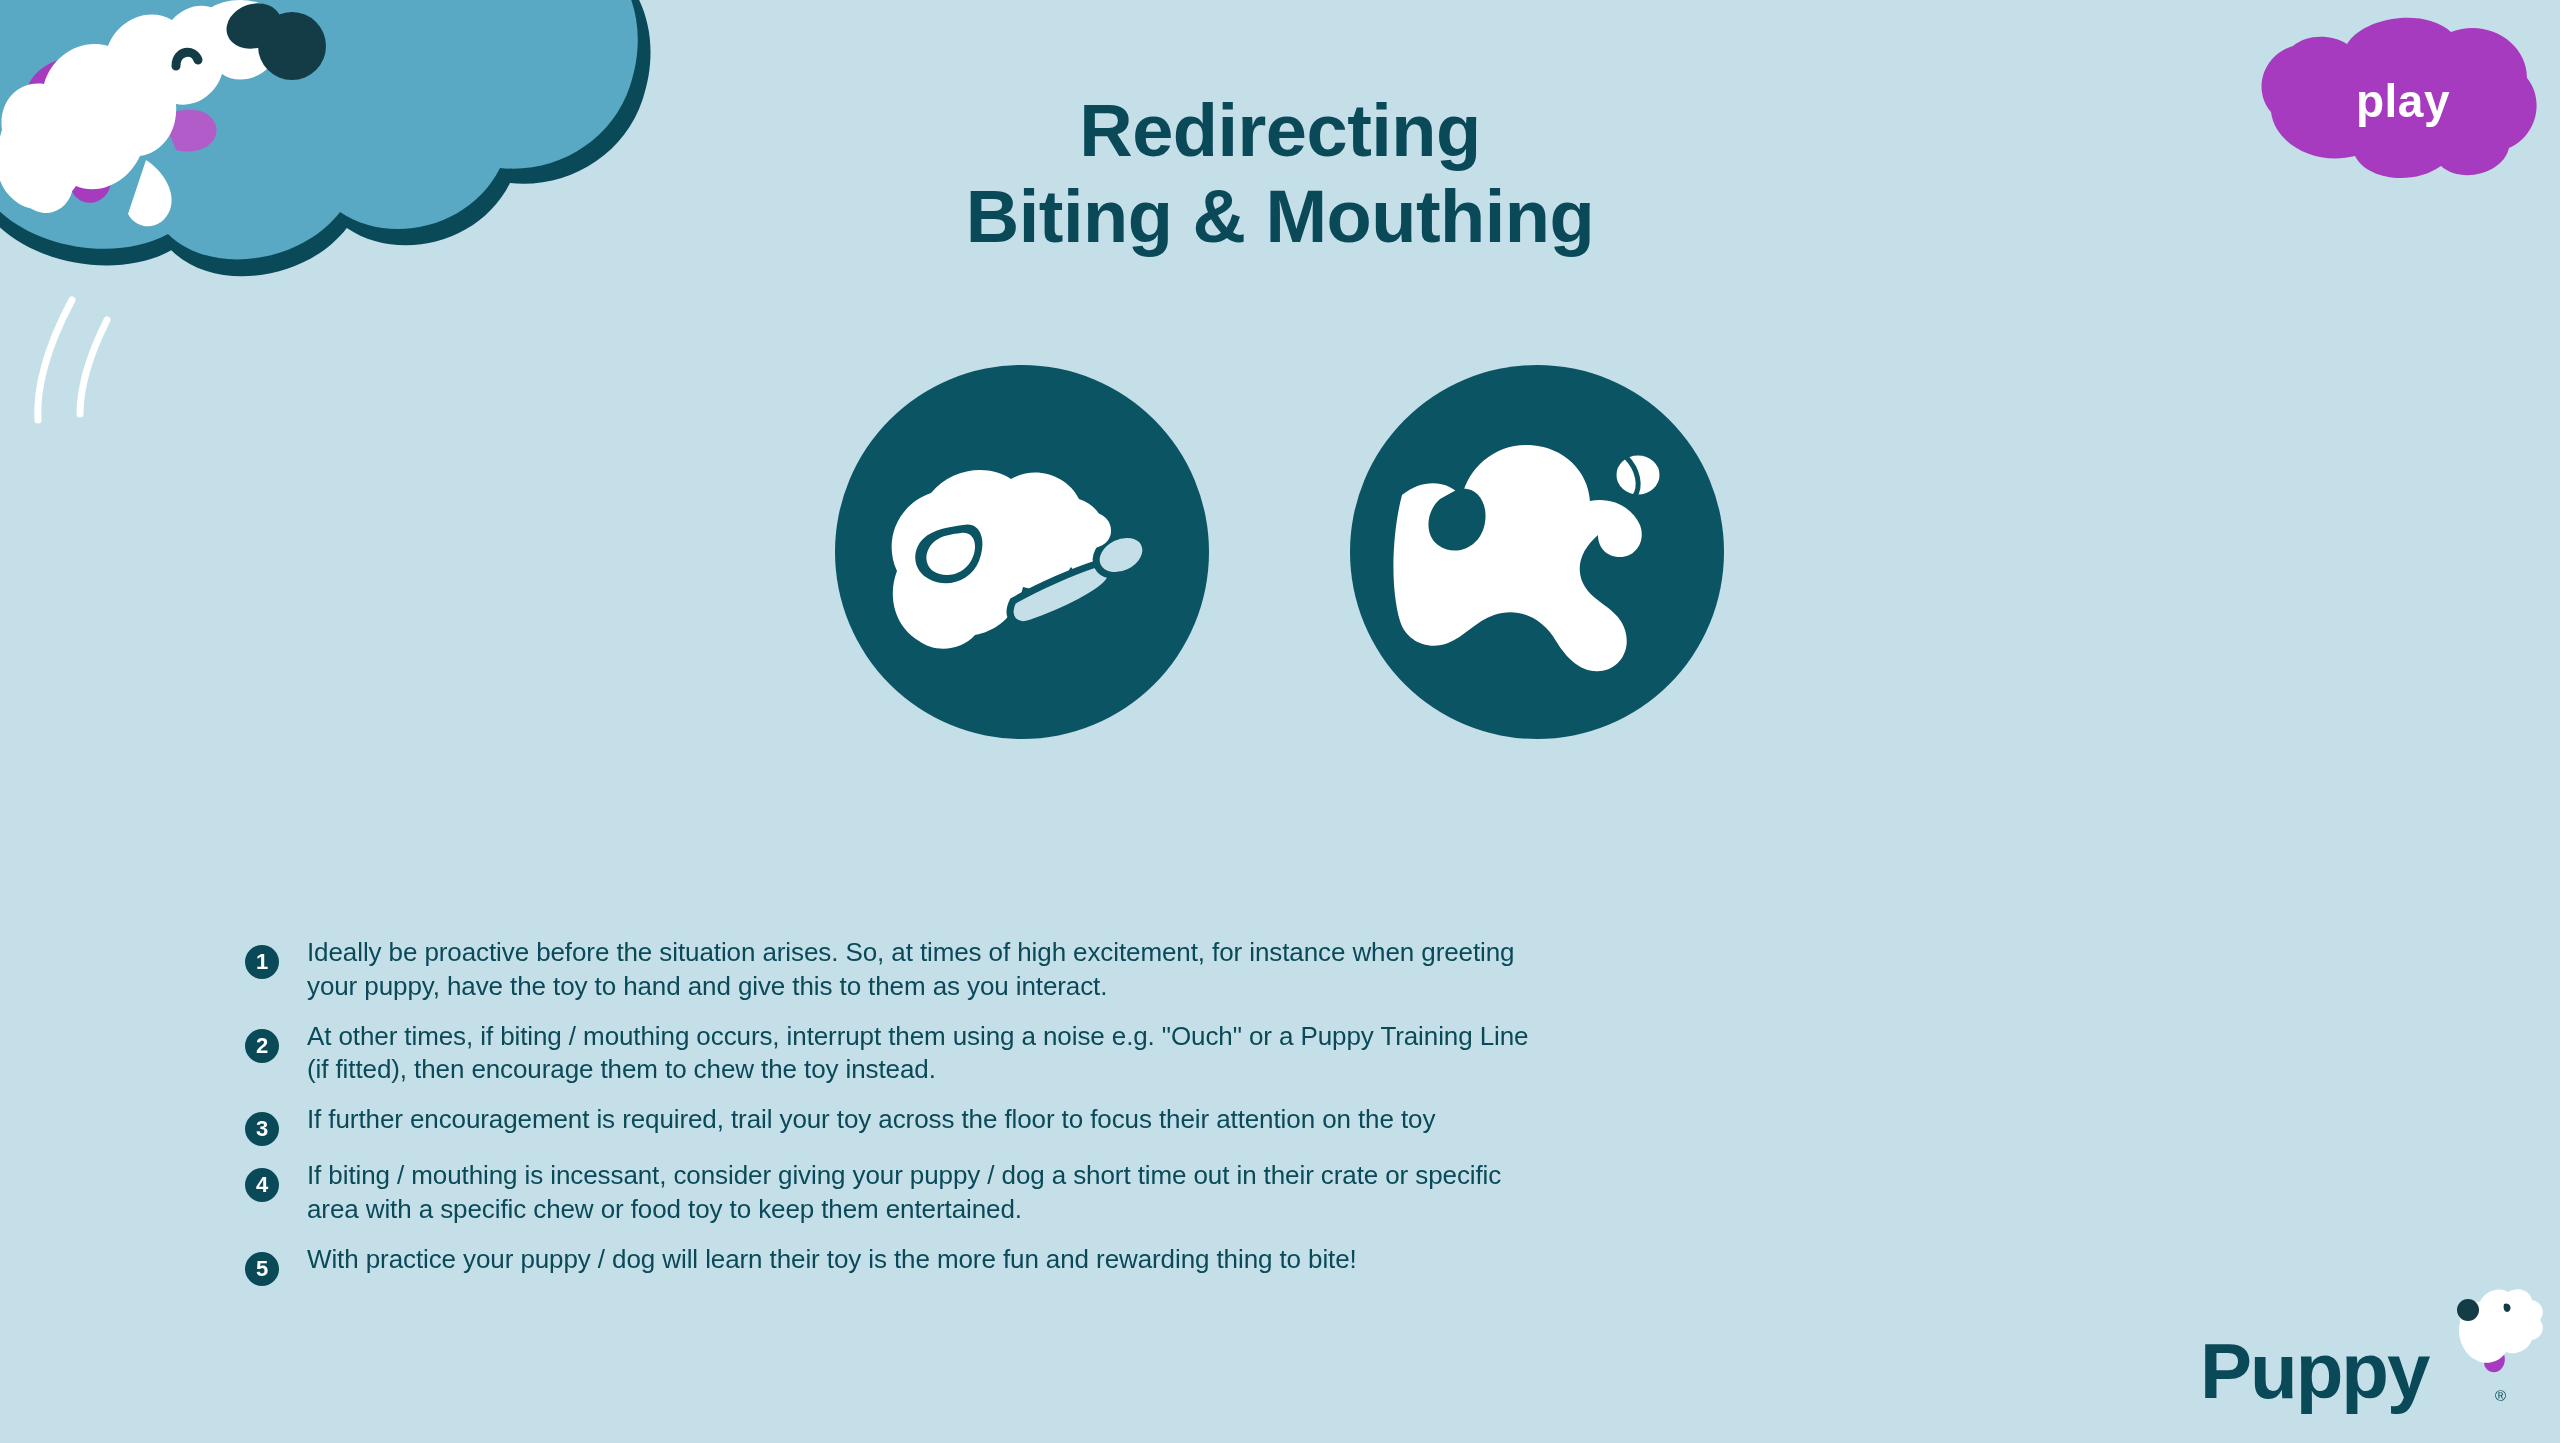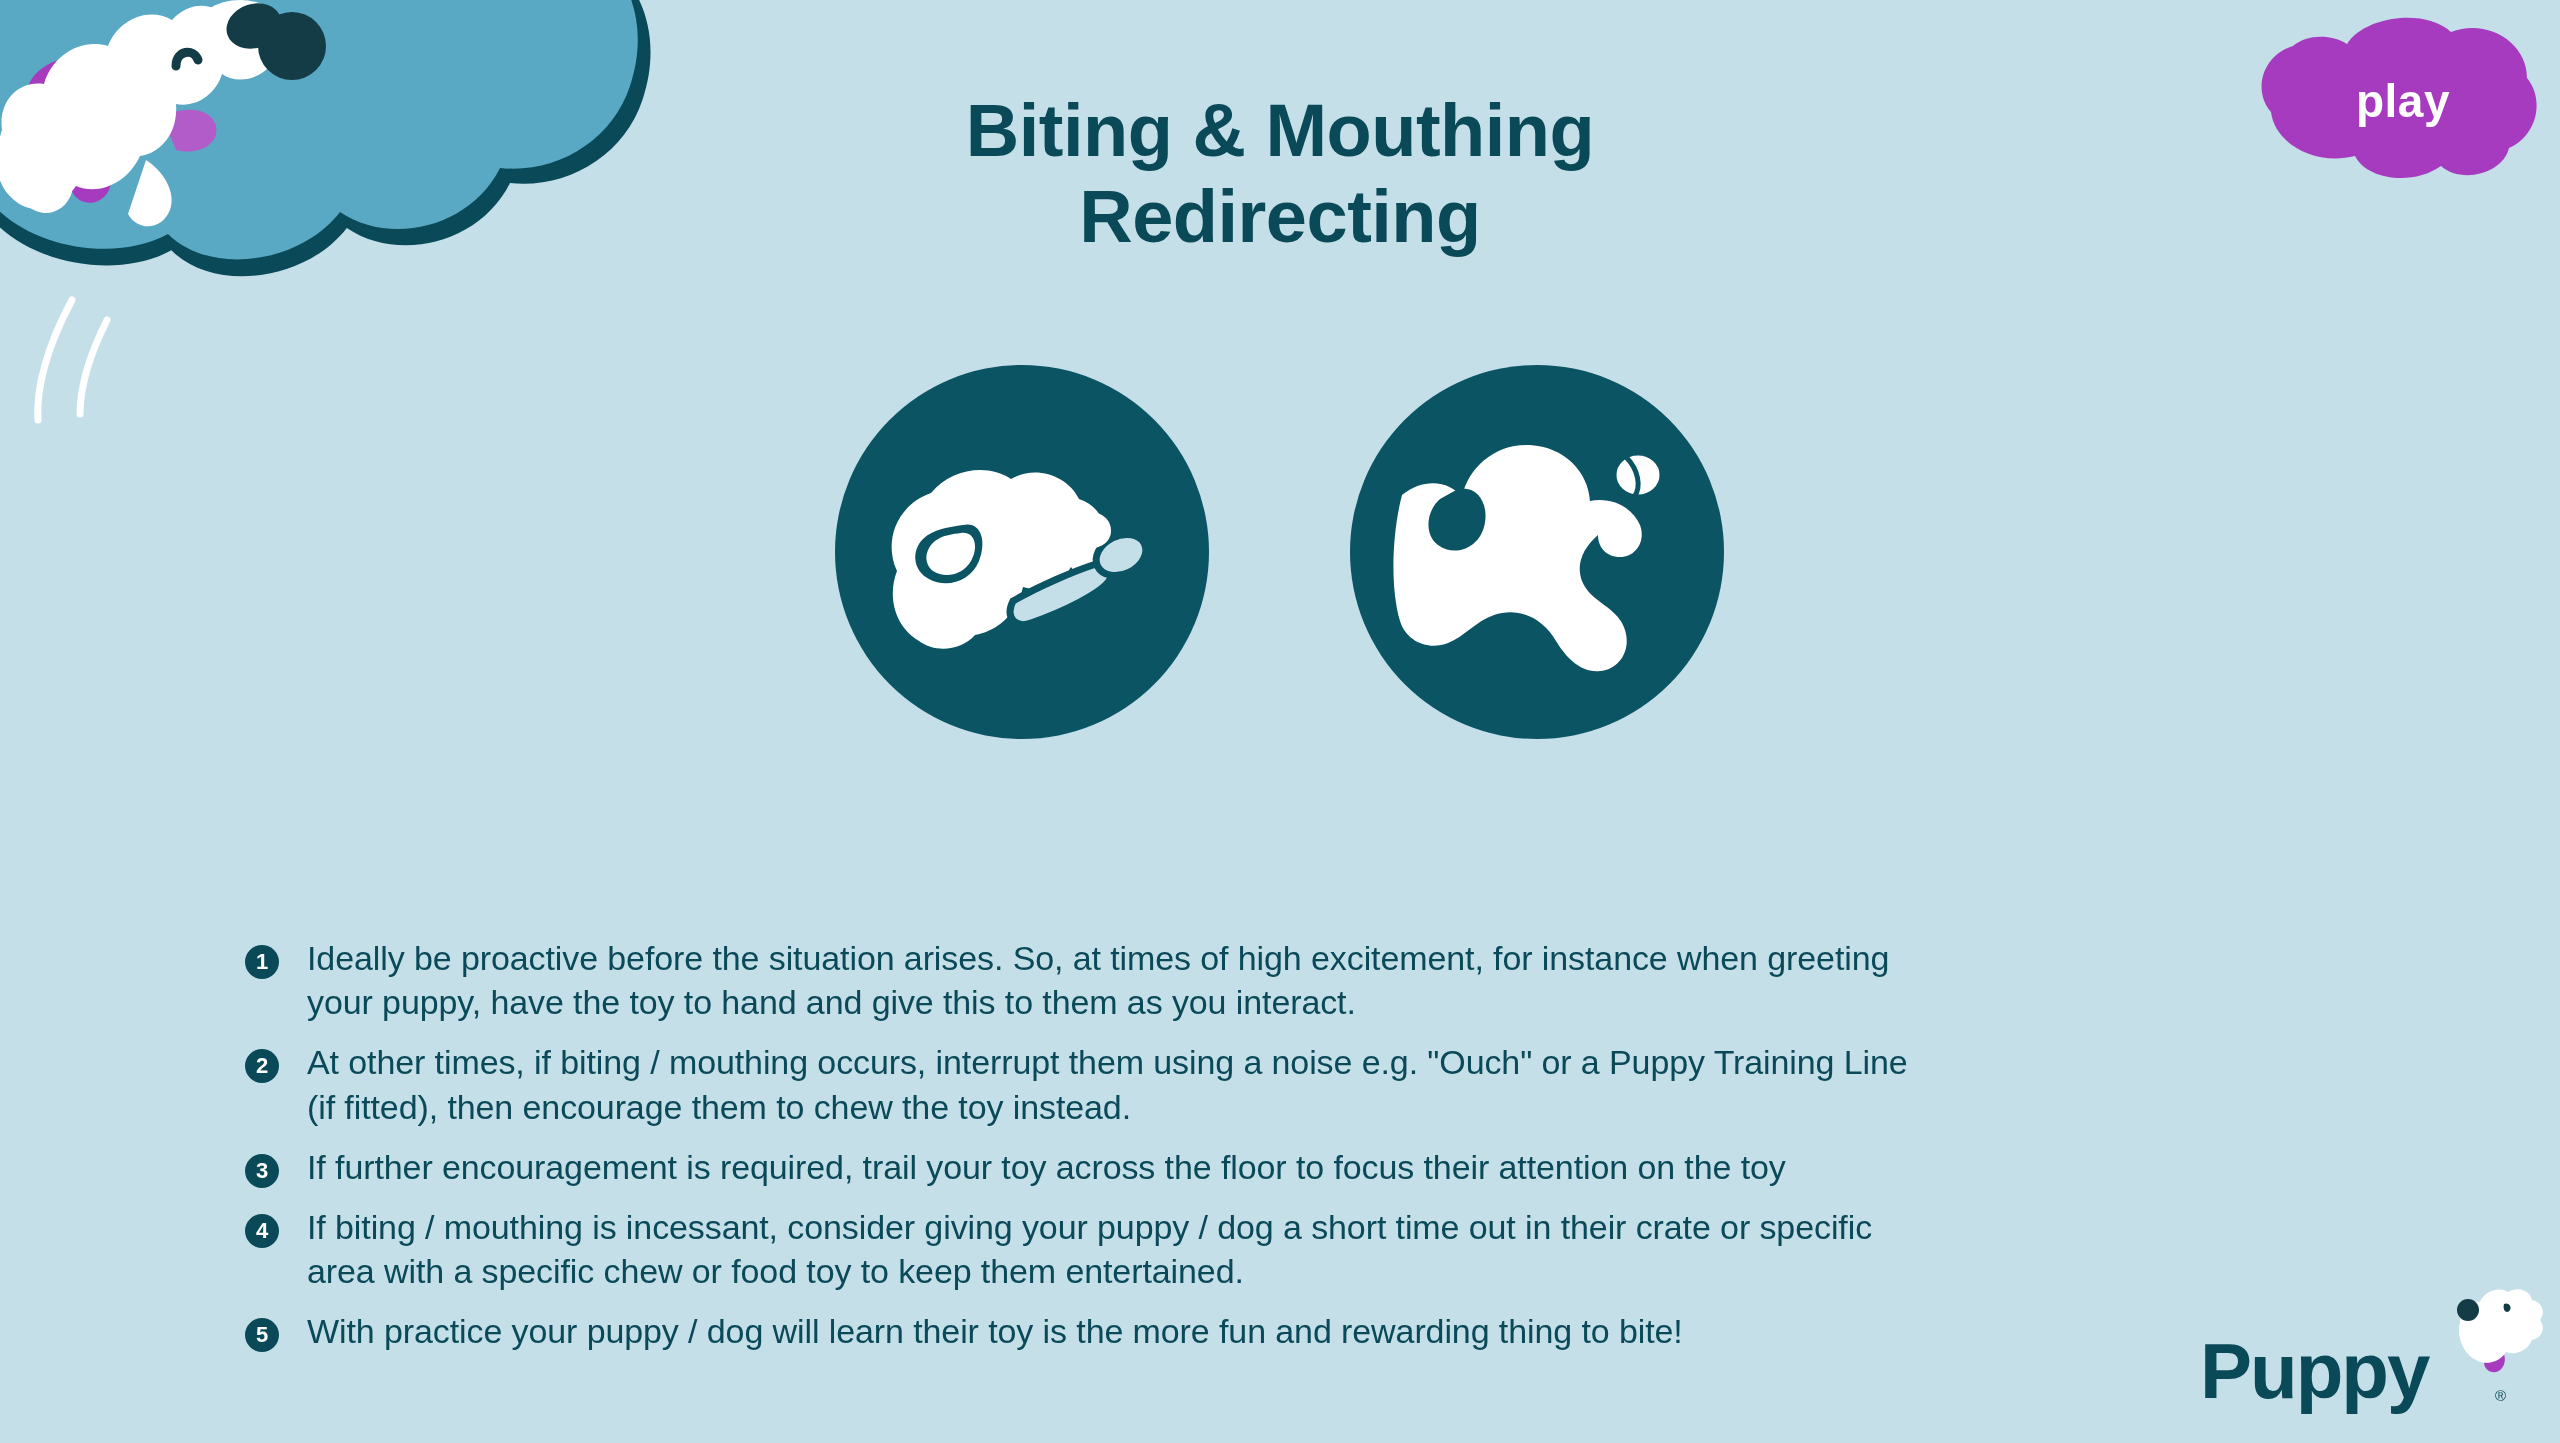--- a/index.html
+++ b/index.html
@@ -130,21 +130,21 @@
     color: #ffffff;
     font-size: 22px;
     font-weight: 700;
     line-height: 34px;
     text-align: center;
   }
   .step-text {
     display: block;
     margin-left: 62px;
     color: #0a4a58;
-    font-size: 34px;
+    font-size: 26px;
     line-height: 1.30;
     font-weight: 400;
     letter-spacing: -0.1px;
     white-space: pre-line;
   }
 
   
   .coachi-logo {
     position: absolute;
     left: 2190px;
@@ -246,22 +246,22 @@
                C 248 166, 206 176, 186 158
                C 158 178, 112 172, 100 148
                C 60 158, 20 136, 16 104
                C -2 84, 6 48, 38 38
                C 52 26, 76 26, 92 36 Z" fill="#a63bbf"></path>
     </svg>
     <span class="play-label">play</span>
   </div>
 
   <div class="title-block">
+    <span class="title-line">Redirecting</span>
     <span class="title-line">Biting &amp; Mouthing</span>
-    <span class="title-line">Redirecting</span>
   </div>
 
   <div class="icon-row">
 
     <div class="icon-circle first">
       <svg viewBox="0 0 374 374" width="374" height="374" xmlns="http://www.w3.org/2000/svg">
 
         <path d="M 62 206
                  C 48 176, 62 140, 96 128
                  C 116 104, 152 98, 176 114

